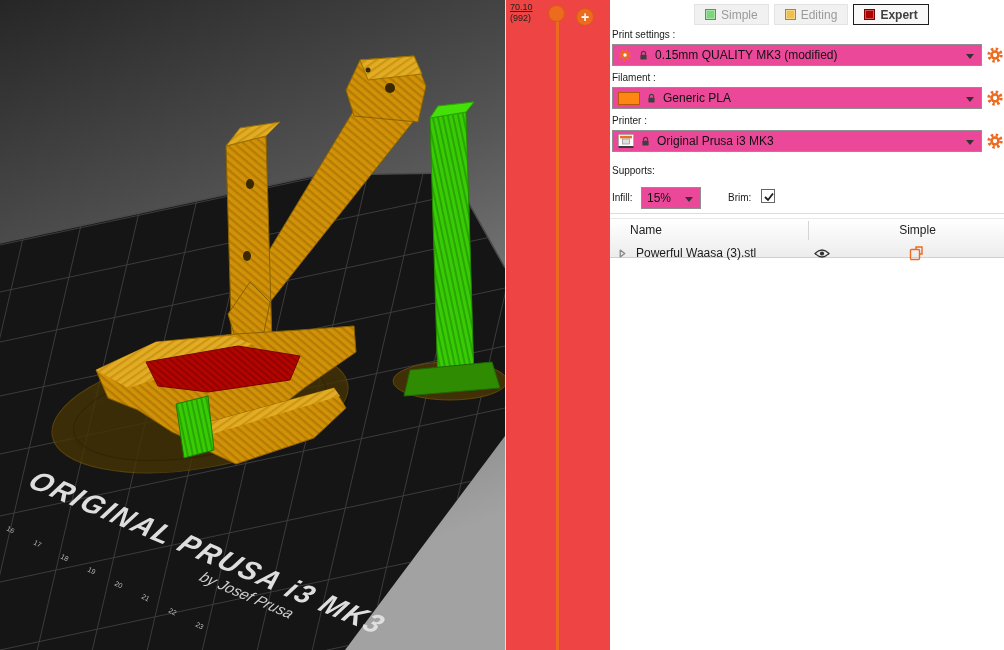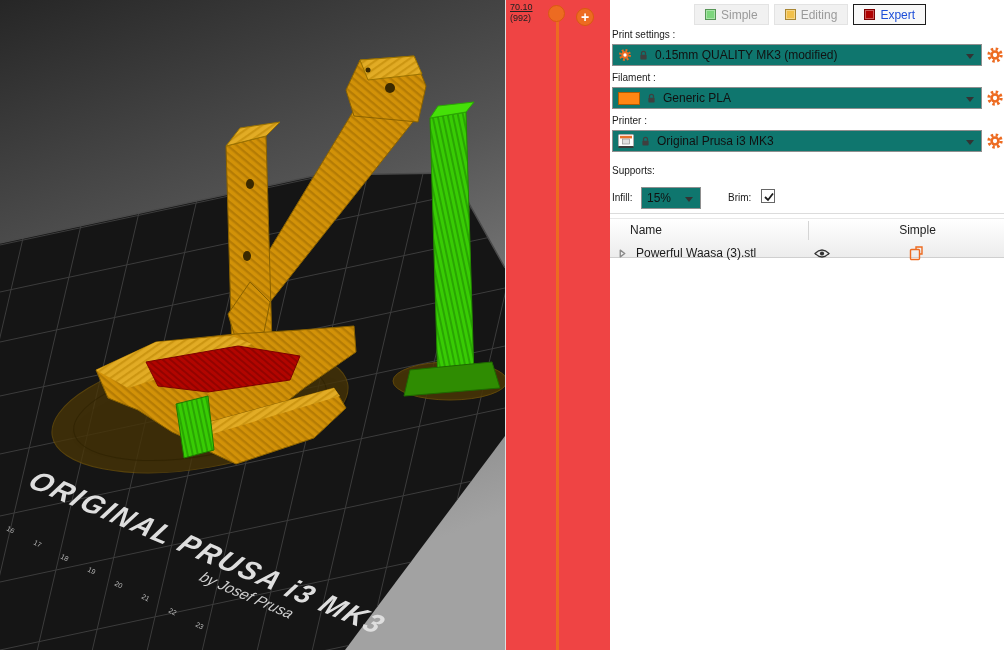--- a/index.html
+++ b/index.html
@@ -16,25 +16,25 @@
   .readout .val{text-decoration:underline}
   .track{position:absolute;left:50px;top:14px;width:3px;height:636px;background:#ED6B21}
   .handle{position:absolute;left:42px;top:5px;width:17px;height:17px;border-radius:50%;background:#ED6B21;border:1px solid #d85a10;cursor:pointer}
   .addbtn{position:absolute;left:70px;top:8px;width:18px;height:18px;border-radius:50%;background:#ED6B21;color:#fff;font-size:14px;font-weight:bold;line-height:15px;text-align:center;border:1px solid #d85a10;cursor:pointer}
 
   
   .panel{position:absolute;left:610px;top:0;width:394px;height:650px;background:#fff}
   .mode-row{position:absolute;left:84px;top:4px;display:flex;gap:5px;height:21px}
   .mode-btn{display:flex;align-items:center;gap:5px;padding:0 10px;background:#f1f1f1;border:1px solid #e3e3e3;color:#9a9a9a;font-size:12px;cursor:pointer}
   .mode-btn .sq{width:11px;height:11px;border:1px solid rgba(0,0,0,.3);box-shadow:inset 0 0 0 1px rgba(255,255,255,.35)}
-  .mode-btn.active{border:1px solid #1c1c1c;color:#1d4ed8;font-weight:normal;background:#f8f8f8}
+  .mode-btn.active{border:1px solid #1c1c1c;color:#404040;font-weight:bold;background:#f8f8f8}
   .sq-simple{background:#7CD67C}.sq-advanced{background:#F2C04A}.sq-expert{background:#B00000}
 
   .flabel{position:absolute;left:2px;font-size:10px;color:#1a1a1a;white-space:nowrap}
-  .combo{position:absolute;left:2px;width:370px;height:22px;border:1px solid #8f8f8f;background:#0f766e;display:flex;align-items:center;gap:6px;padding:0 26px 0 5px;cursor:pointer;white-space:nowrap;overflow:hidden}
+  .combo{position:absolute;left:2px;width:370px;height:22px;border:1px solid #8f8f8f;background:#ec4899;display:flex;align-items:center;gap:6px;padding:0 26px 0 5px;cursor:pointer;white-space:nowrap;overflow:hidden}
   .combo .chev{position:absolute;right:7px;top:9px;width:0;height:0;border-left:4px solid transparent;border-right:4px solid transparent;border-top:5px solid #333}
   .combo .ctext{font-size:12px;color:#111}
   .swatch{width:22px;height:13px;background:#FF8614;border:1px solid #b35c00;flex:none}
   .gearbtn{position:absolute;left:376px;width:18px;height:18px;color:#ED6B21;background:none;border:none;padding:0;cursor:pointer}
   .icon{display:inline-block;vertical-align:middle}
   .chk{position:absolute;left:151px;top:189px;width:14px;height:14px;border:1px solid #666;background:#fff;cursor:pointer}
   .chk svg{display:block;width:12px;height:12px;margin:0.5px}
 
   .sep{position:absolute;left:0;top:213px;width:394px;height:1px;background:#dcdcdc}
   .thead{position:absolute;left:0;top:218px;width:394px;height:40px;background:linear-gradient(#ffffff,#ececec);border-top:1px solid #e8e8e8;border-bottom:1px solid #cfcfcf}

